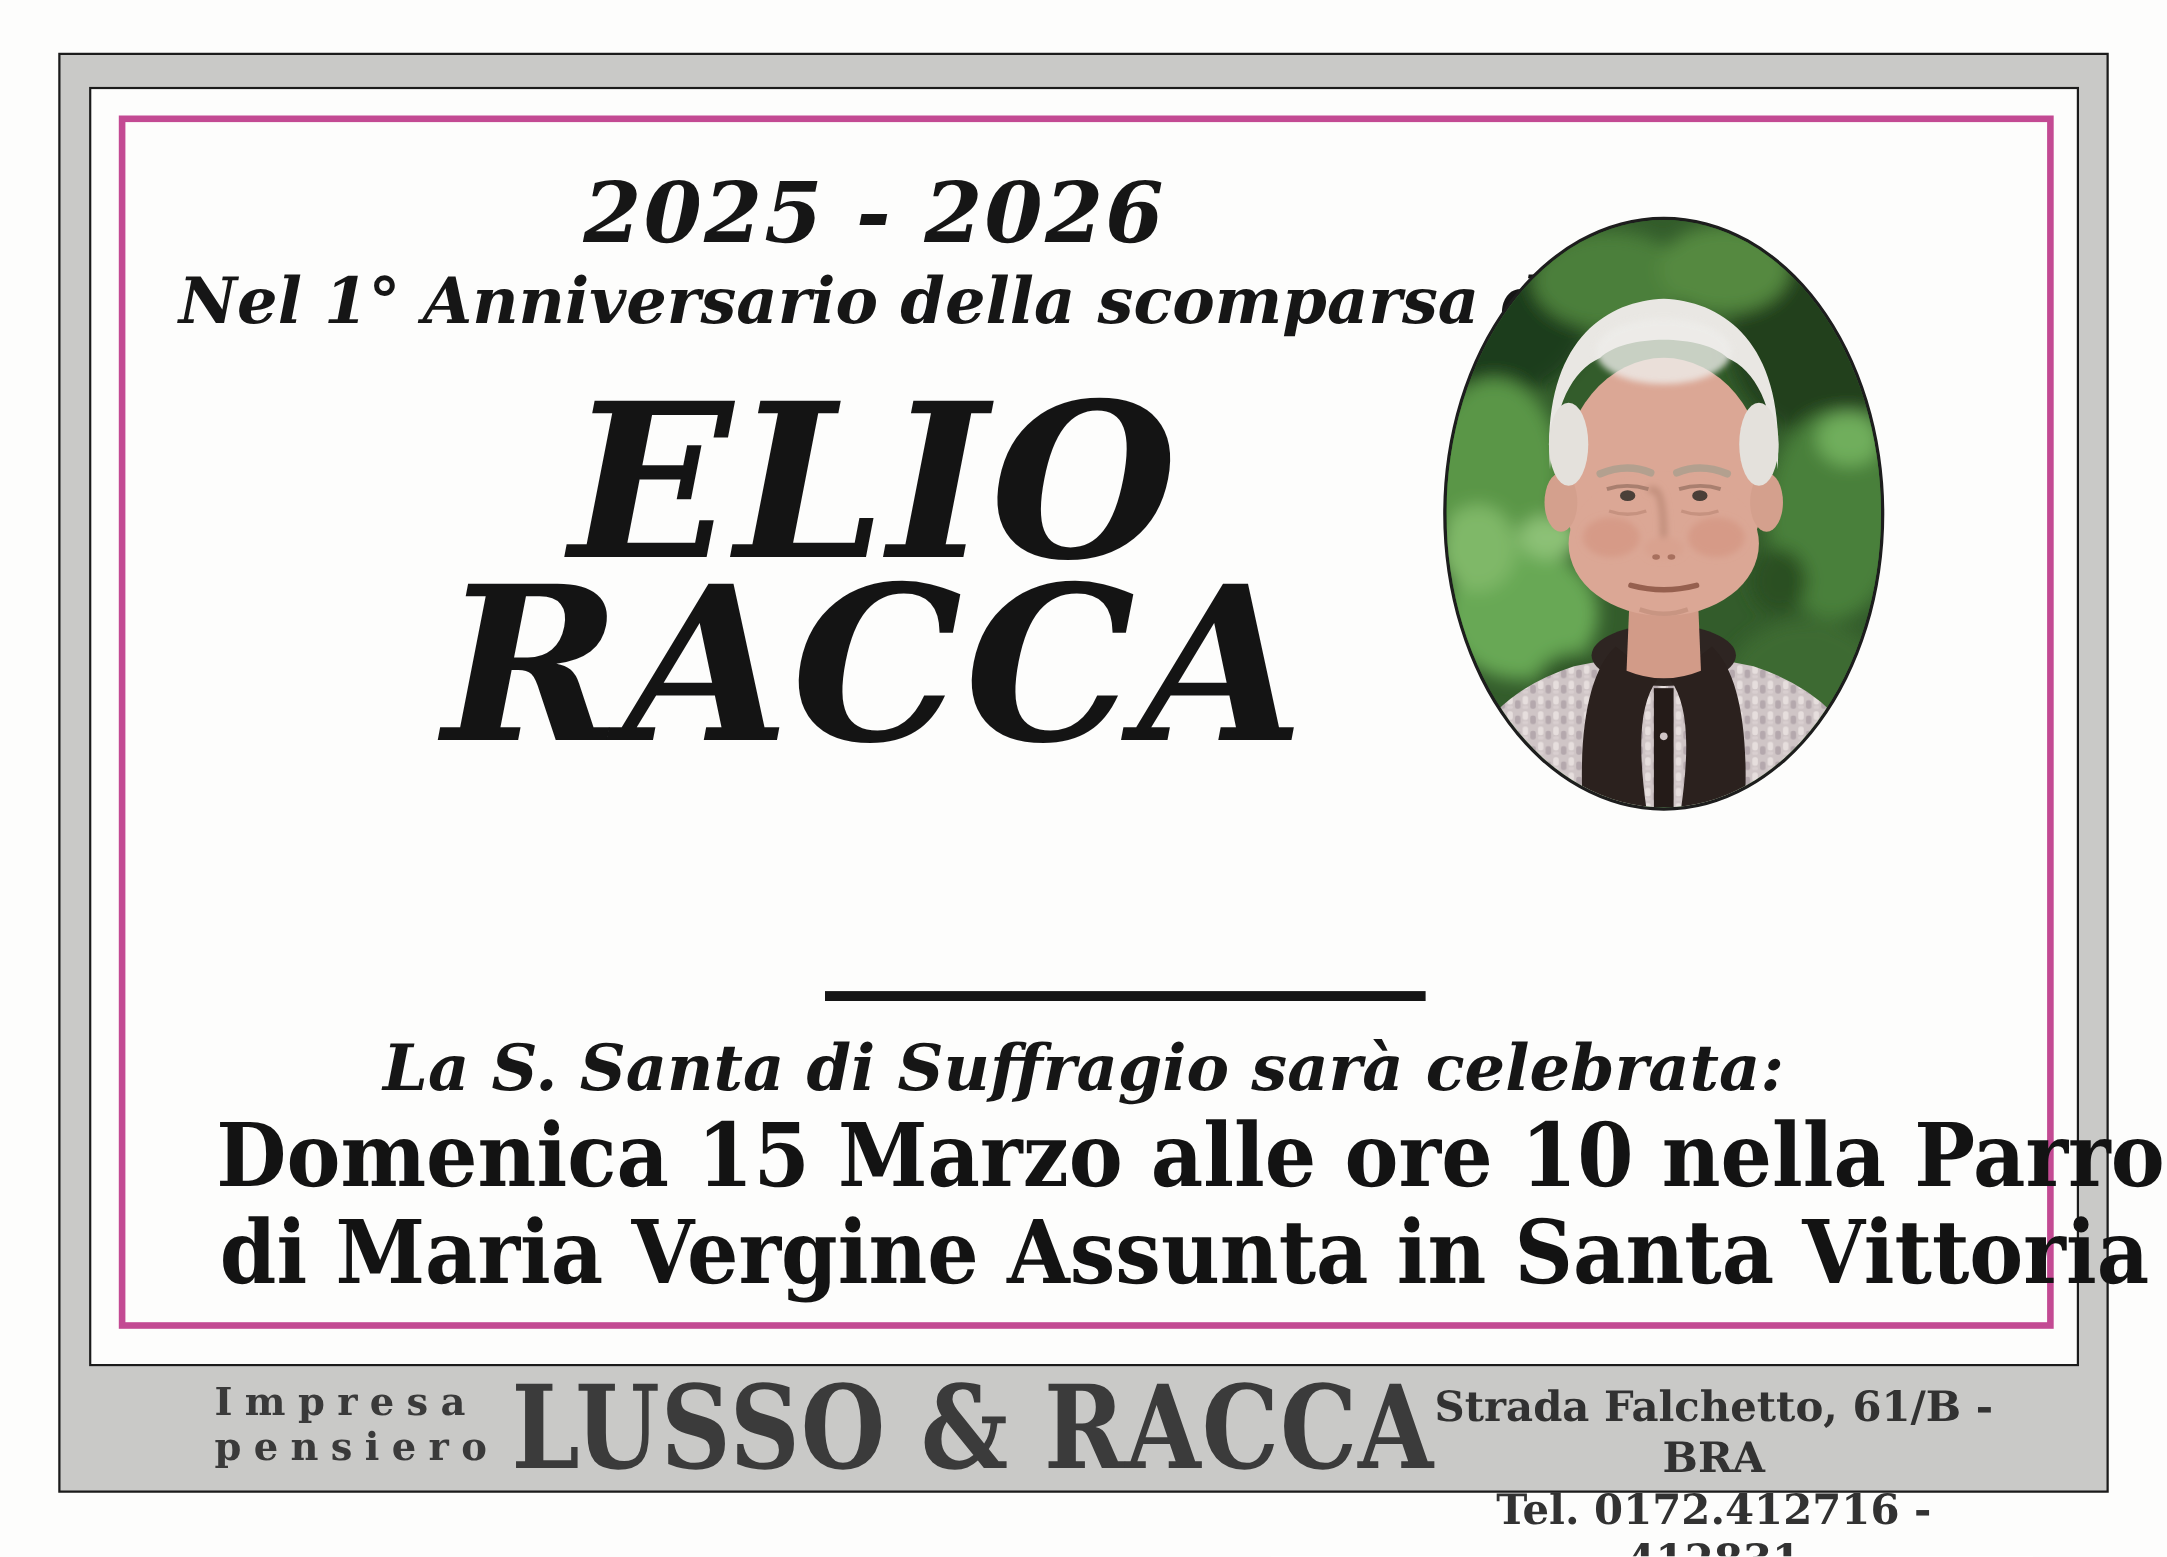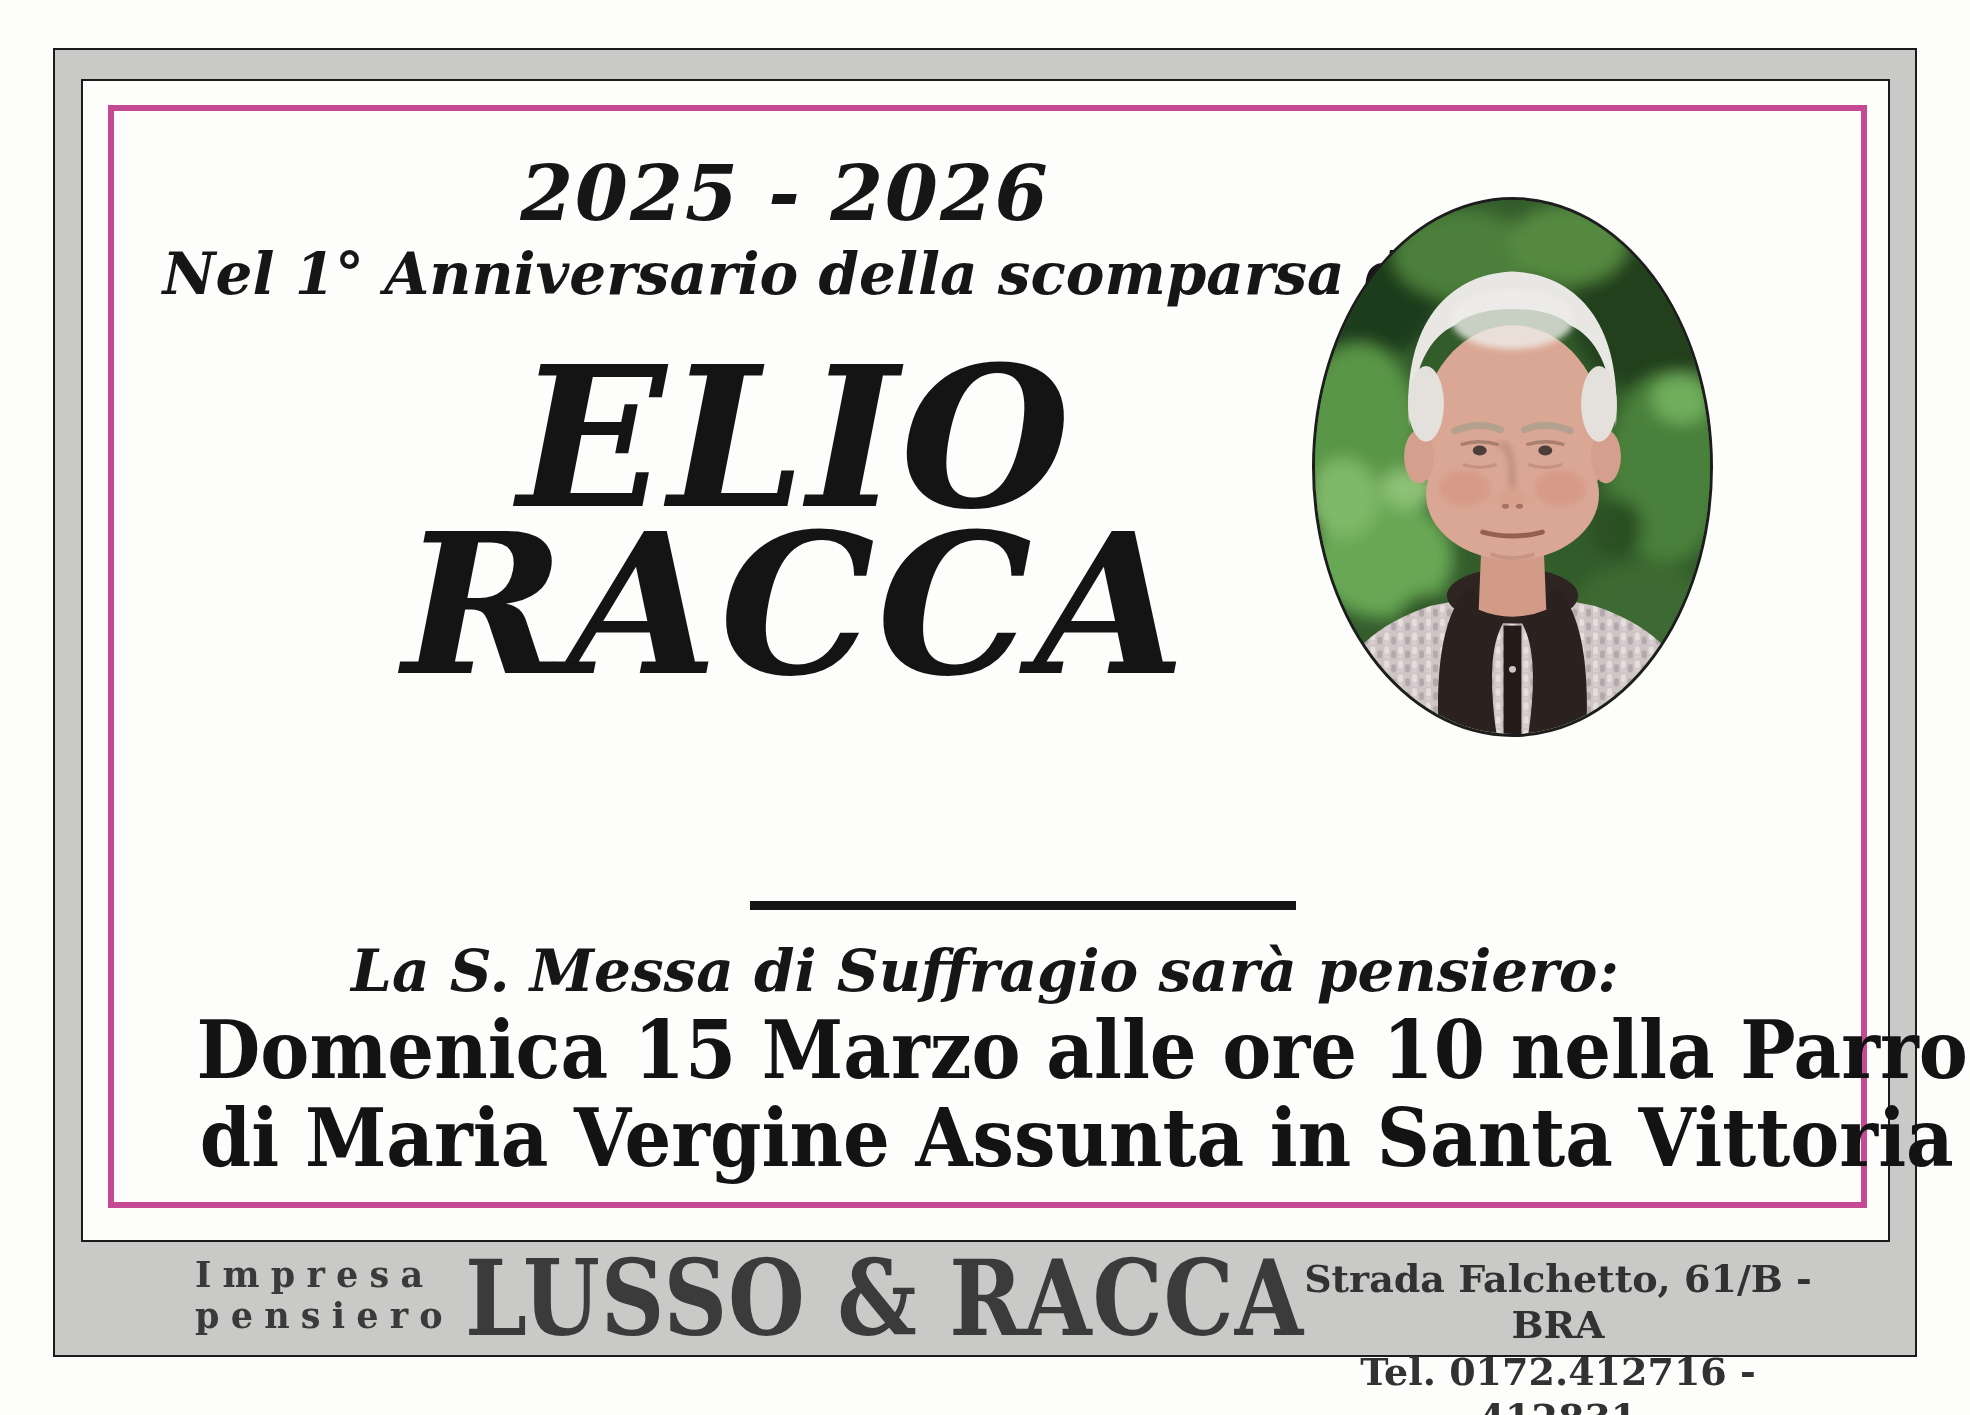--- a/index.html
+++ b/index.html
@@ -19,21 +19,21 @@
     background:#fdfdfc;border:2px solid #1b1b1b;box-sizing:border-box;
   }
   .pink-rect{
     position:absolute;left:108px;top:105px;width:1759px;height:1103px;
     border:6px solid #c34a93;box-sizing:border-box;
   }
   
   .abs{position:absolute;}
   .tc{text-align:center;}
   .years{
-    left:120px;top:148px;width:1330px;
+    left:130px;top:148px;width:1330px;
     font-size:76px;font-weight:bold;font-style:italic;line-height:1.2;
     letter-spacing:2px;color:#161616;
   }
   .anniv{
     left:130px;top:243px;width:1330px;
     font-size:58px;font-weight:bold;font-style:italic;line-height:1.1;color:#161616;
   }
   .bigname{
     left:130px;width:1330px;
     font-size:195px;font-weight:bold;font-style:italic;line-height:0.95;
@@ -95,21 +95,21 @@
   <div class="pink-rect"></div>
 
   <div class="abs tc years">2025 - 2026</div>
   <div class="abs tc anniv">Nel 1° Anniversario della scomparsa di</div>
   <div class="abs tc bigname elio">ELIO</div>
   <div class="abs tc bigname grosso">RACCA</div>
 
 
   <div class="abs rule"></div>
 
-  <div class="abs tc messa">La S. Messa di Suffragio sarà pensiero:</div>
+  <div class="abs tc messa">La S. Santa di Suffragio sarà celebrata:</div>
   <div class="abs tc schedline dom">
     <span class="squeeze">Domenica 15 Marzo alle ore 10 nella Parrocchia</span>
   </div>
   <div class="abs tc schedline maria">
     <span class="squeeze">di Maria Vergine Assunta in Santa Vittoria d’Alba.</span>
   </div>
 
   <div class="portrait">
     <svg viewBox="0 0 400 537" preserveAspectRatio="xMidYMid slice" aria-hidden="true">
       <defs>

